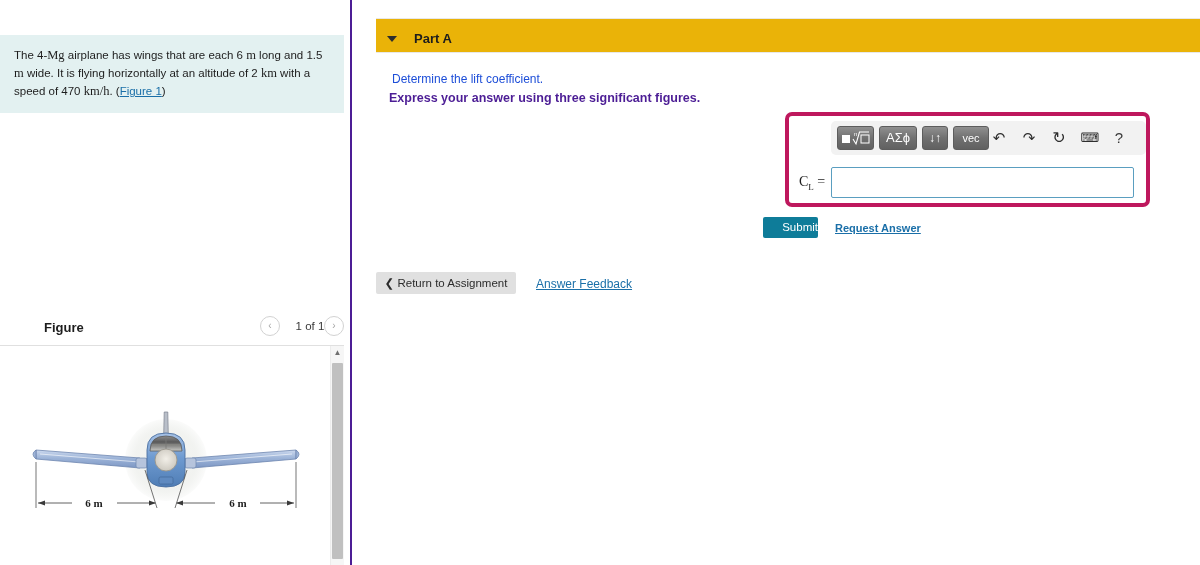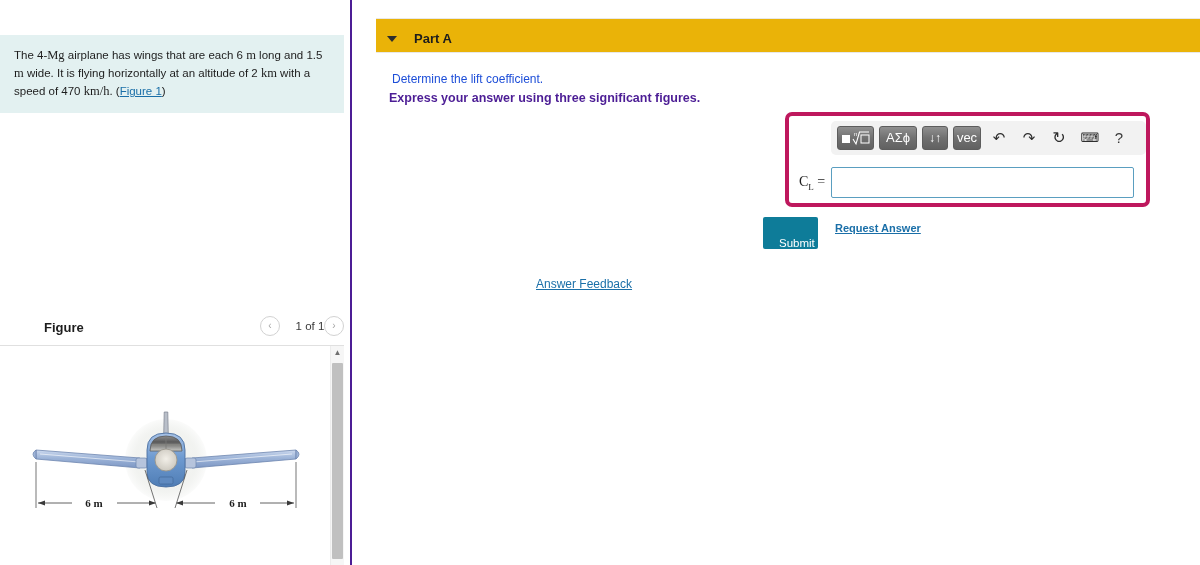--- a/index.html
+++ b/index.html
@@ -209,21 +209,21 @@
     border-radius: 3px;
     background: linear-gradient(180deg, #909090 0%, #707070 50%, #616161 100%);
     color: #ffffff;
     font-size: 12px;
     text-align: center;
     box-sizing: border-box;
   }
   #tb-template { left: 6px;  width: 37px; }
   #tb-greek    { left: 48px; width: 38px; line-height: 22px; font-size: 13px; }
   #tb-subsup   { left: 91px; width: 26px; line-height: 22px; font-size: 12px; }
-  #tb-vec      { left: 122px; width: 28px; line-height: 22px; font-size: 13px; }
+  #tb-vec      { left: 122px; width: 36px; line-height: 22px; font-size: 11px; }
 
   .tb-icon {
     position: absolute;
     top: 6px;
     height: 22px;
     color: #2e2e2e;
     text-align: center;
     line-height: 22px;
   }
   #tb-undo { left: 158px; width: 20px; font-size: 15px; }
@@ -260,23 +260,23 @@
   #submit-button {
     position: absolute;
     left: 409px; top: 217px;
     width: 55px; height: 21px;
     background: #0e7c99;
     color: #ffffff;
     border: none;
     border-radius: 2px;
     font-family: "Liberation Sans", sans-serif;
     font-size: 11.5px;
-    text-align: left;
+    text-align: right;
     line-height: 21px;
-    padding: 16px;
+    padding: 0;
   }
   #request-answer-link {
     position: absolute;
     left: 481px; top: 222px;
     font-size: 11px;
     font-weight: bold;
     color: #1a6fa8;
     text-decoration: underline;
   }
 
@@ -436,14 +436,15 @@
     </div>
 
     <div id="answer-label"><span>C</span><sub>L</sub><span> =</span></div>
 
     <input id="answer-input" type="text" placeholder="" style="">
   </div>
 
   <button id="submit-button">Submit</button>
   <a href="#" id="request-answer-link">Request Answer</a>
 
+  <button id="return-button"><span>❮</span> <span>Return to Assignment</span></button>
   <a href="#" id="provide-feedback-link">Answer Feedback</a>
 </div>
 
 </body></html>

